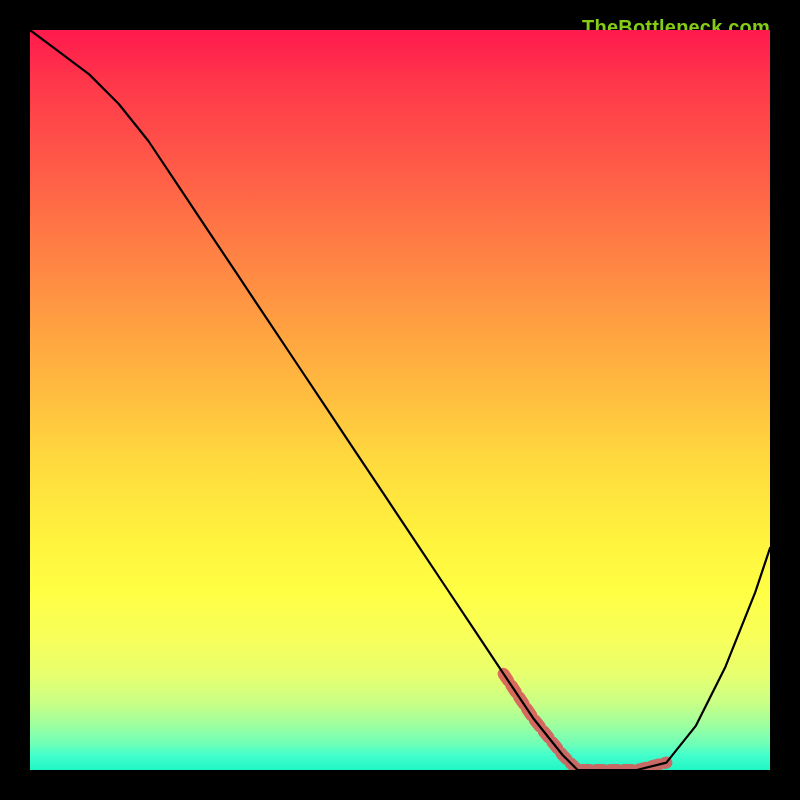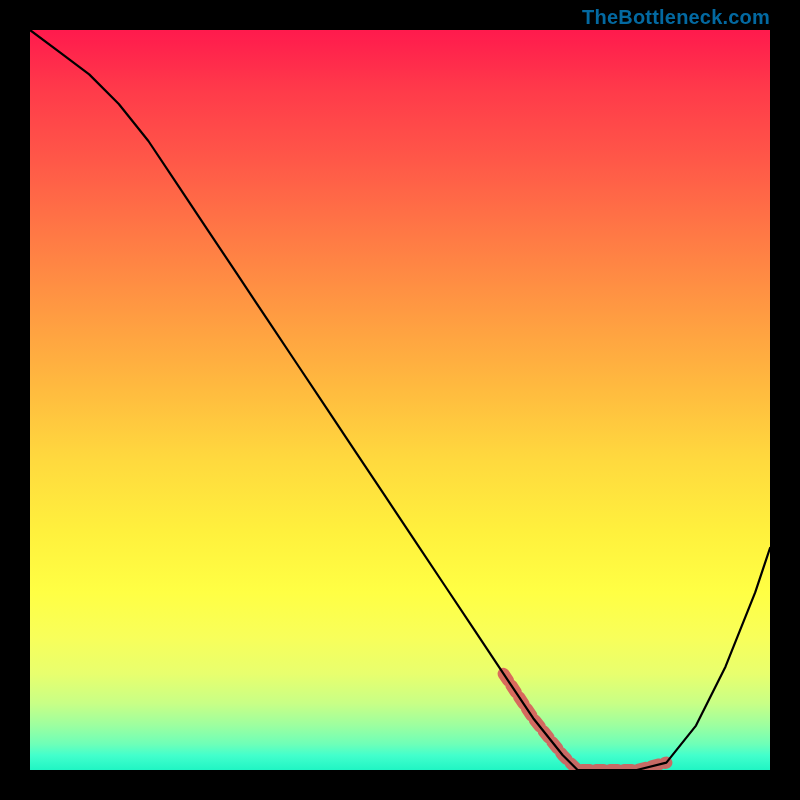--- a/index.html
+++ b/index.html
@@ -29,26 +29,26 @@
       #f8ff5a 82%,
       #e8ff6e 87%,
       #c8ff86 91%,
       #9cffa0 94%,
       #6effb8 96.5%,
       #43ffcc 98%,
       #20f5c4 100%);
   }
   .watermark {
     position: absolute;
-    top: 6px;
+    top: 16px;
     right: 30px;
     font-family: Arial, Helvetica, sans-serif;
     font-size: 20px;
     font-weight: 600;
-    color: #0369a1;
+    color: #84cc16;
     letter-spacing: 0.2px;
   }
   svg.curve {
     position: absolute;
     left: 0;
     top: 0;
     width: 740px;
     height: 740px;
   }
   .curve path.main-line {

